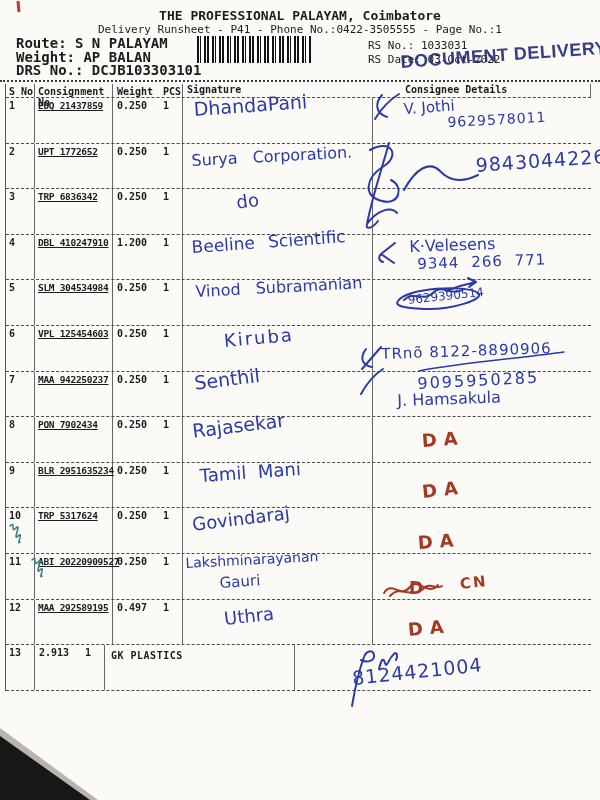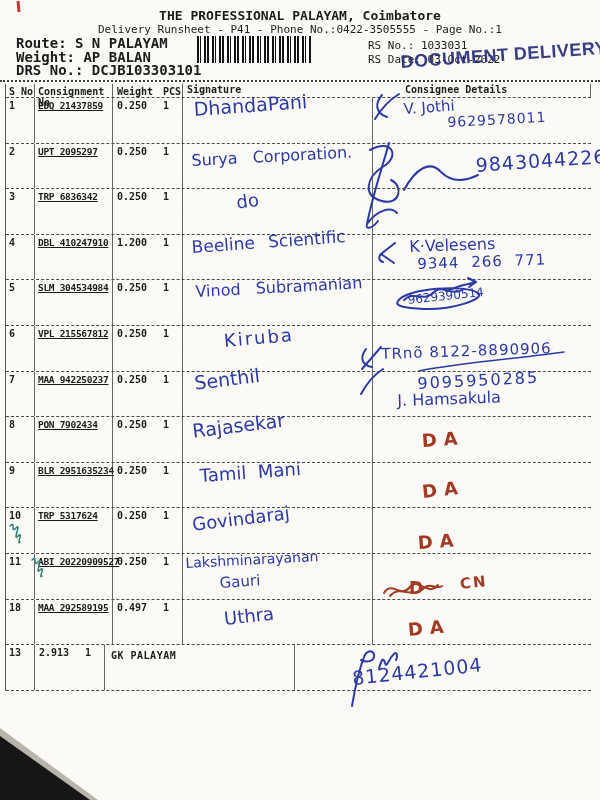--- a/index.html
+++ b/index.html
@@ -133,21 +133,21 @@
         <span class="hw cl1">DhandaPani</span>
         <span class="hw cl2"></span>
       </div>
       <div class="c col-sig sig blue">
         <span class="sig1">V. Jothi</span>
         <span class="sig2">9629578011</span>
       </div>
     </div>
         <div class="trow r2">
       <div class="c col-sno sno">2</div>
-      <div class="c col-cons cons">UPT 2095297</div>
+      <div class="c col-cons cons">UPT 1772652</div>
       <div class="c col-wp">
         <span class="w">0.250</span>
         <span class="p">1</span>
       </div>
       <div class="c col-consignee">
         <span class="hw cl1">Surya Corporation.</span>
         <span class="hw cl2"></span>
       </div>
       <div class="c col-sig sig blue">
         <span class="sig1"></span>
@@ -197,21 +197,21 @@
         <span class="hw cl1">Vinod Subramanian</span>
         <span class="hw cl2"></span>
       </div>
       <div class="c col-sig sig blue">
         <span class="sig1">9629390514</span>
         <span class="sig2"></span>
       </div>
     </div>
         <div class="trow r6">
       <div class="c col-sno sno">6</div>
-      <div class="c col-cons cons">VPL 215567812</div>
+      <div class="c col-cons cons">VPL 125454603</div>
       <div class="c col-wp">
         <span class="w">0.250</span>
         <span class="p">1</span>
       </div>
       <div class="c col-consignee">
         <span class="hw cl1">Kiruba</span>
         <span class="hw cl2"></span>
       </div>
       <div class="c col-sig sig blue">
         <span class="sig1">TRnõ 8122-8890906</span>
@@ -292,21 +292,21 @@
       <div class="c col-consignee">
         <span class="hw cl1">Lakshminarayanan</span>
         <span class="hw cl2">Gauri</span>
       </div>
       <div class="c col-sig sig red">
         <span class="sig1">D</span>
         <span class="sig2">CN</span>
       </div>
     </div>
         <div class="trow r12">
-      <div class="c col-sno sno">18</div>
+      <div class="c col-sno sno">12</div>
       <div class="c col-cons cons">MAA 292589195</div>
       <div class="c col-wp">
         <span class="w">0.497</span>
         <span class="p">1</span>
       </div>
       <div class="c col-consignee">
         <span class="hw cl1">Uthra</span>
         <span class="hw cl2"></span>
       </div>
       <div class="c col-sig sig red">
@@ -314,21 +314,21 @@
         <span class="sig2"></span>
       </div>
     </div>
         <div class="trow r13">
       <div class="c col-sno sno">13</div>
       <div class="c col-wp">
         <span class="w">2.913</span>
         <span class="p">1</span>
       </div>
       <div class="c col-consignee">
-        <span class="hw cl1 print">GK PALAYAM</span>
+        <span class="hw cl1 print">GK PLASTICS</span>
         <span class="hw cl2"></span>
       </div>
       <div class="c col-sig sig blue">
         <span class="sig1"></span>
         <span class="sig2">8124421004</span>
       </div>
     </div>
       </div>
   </div>
 

